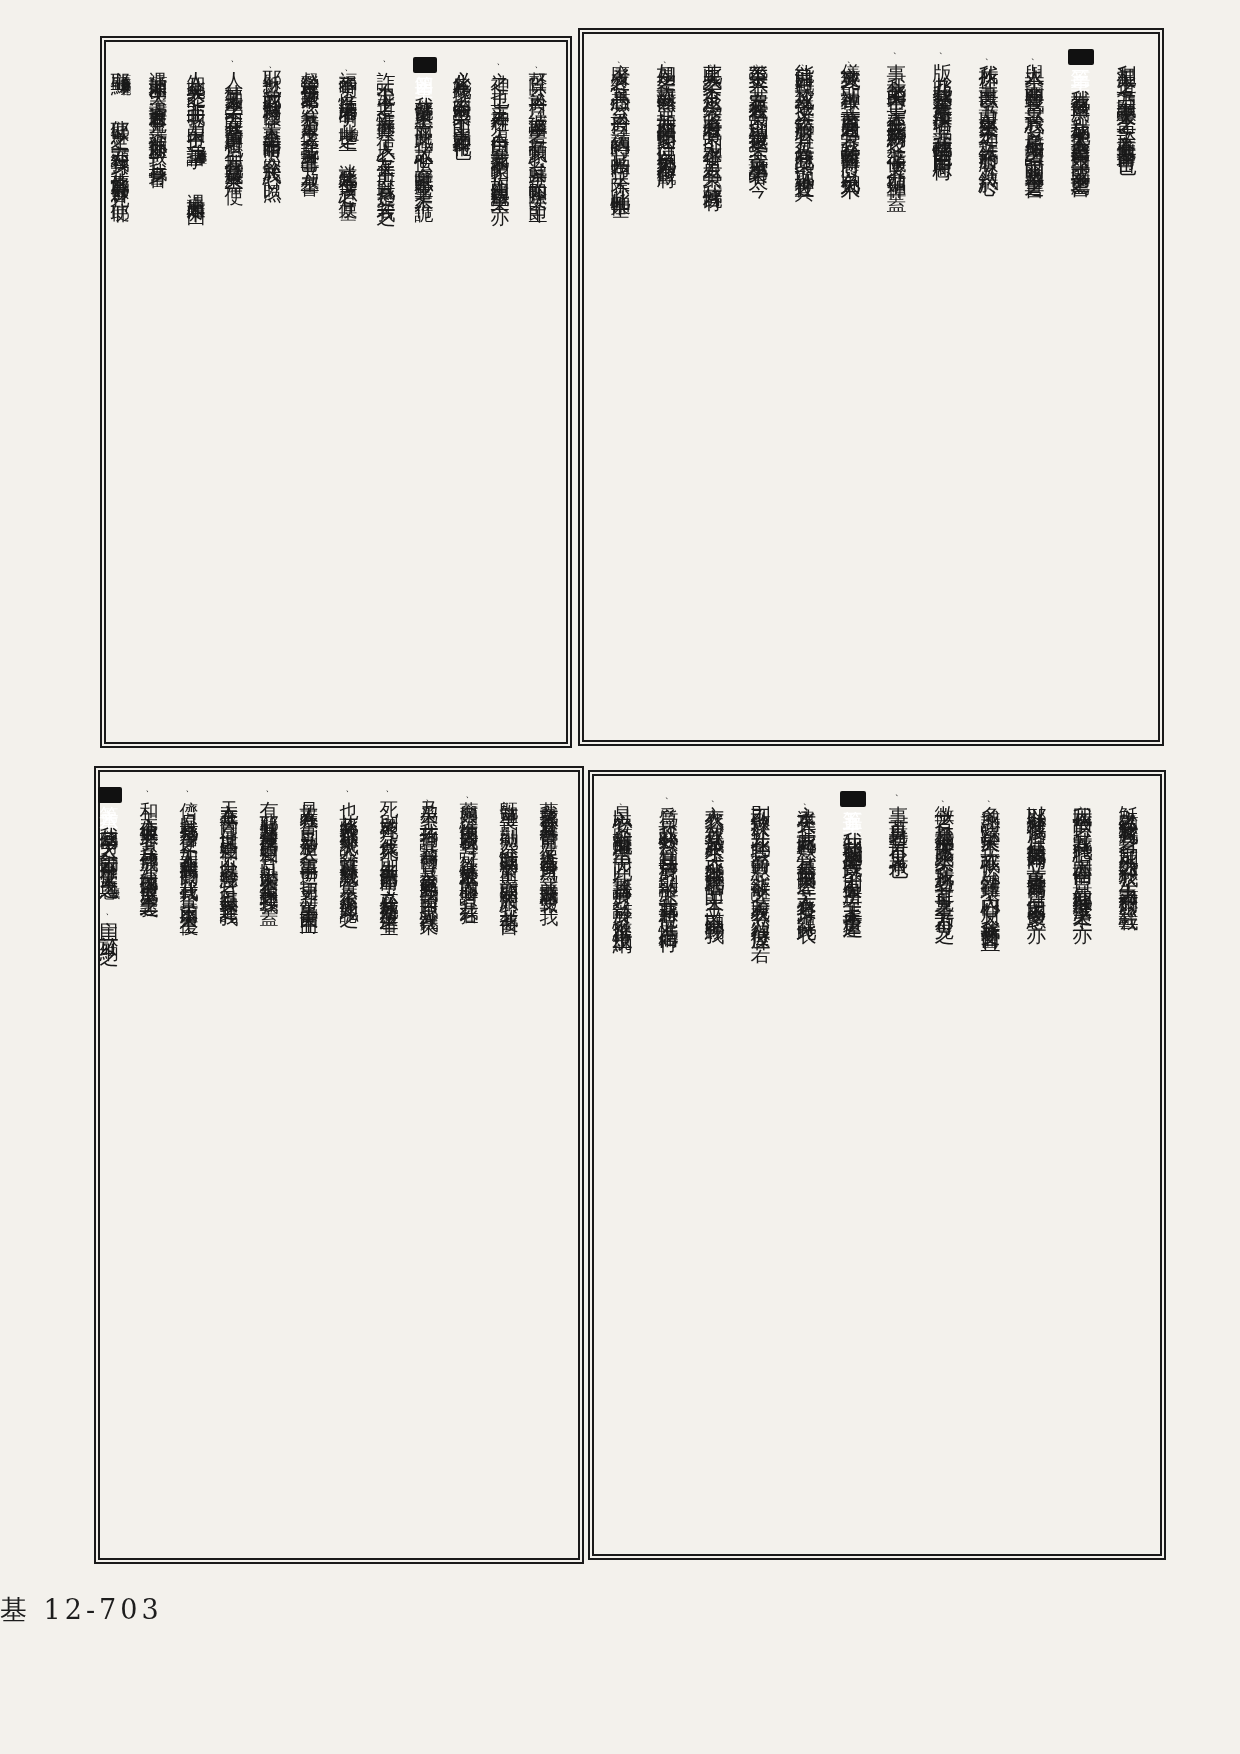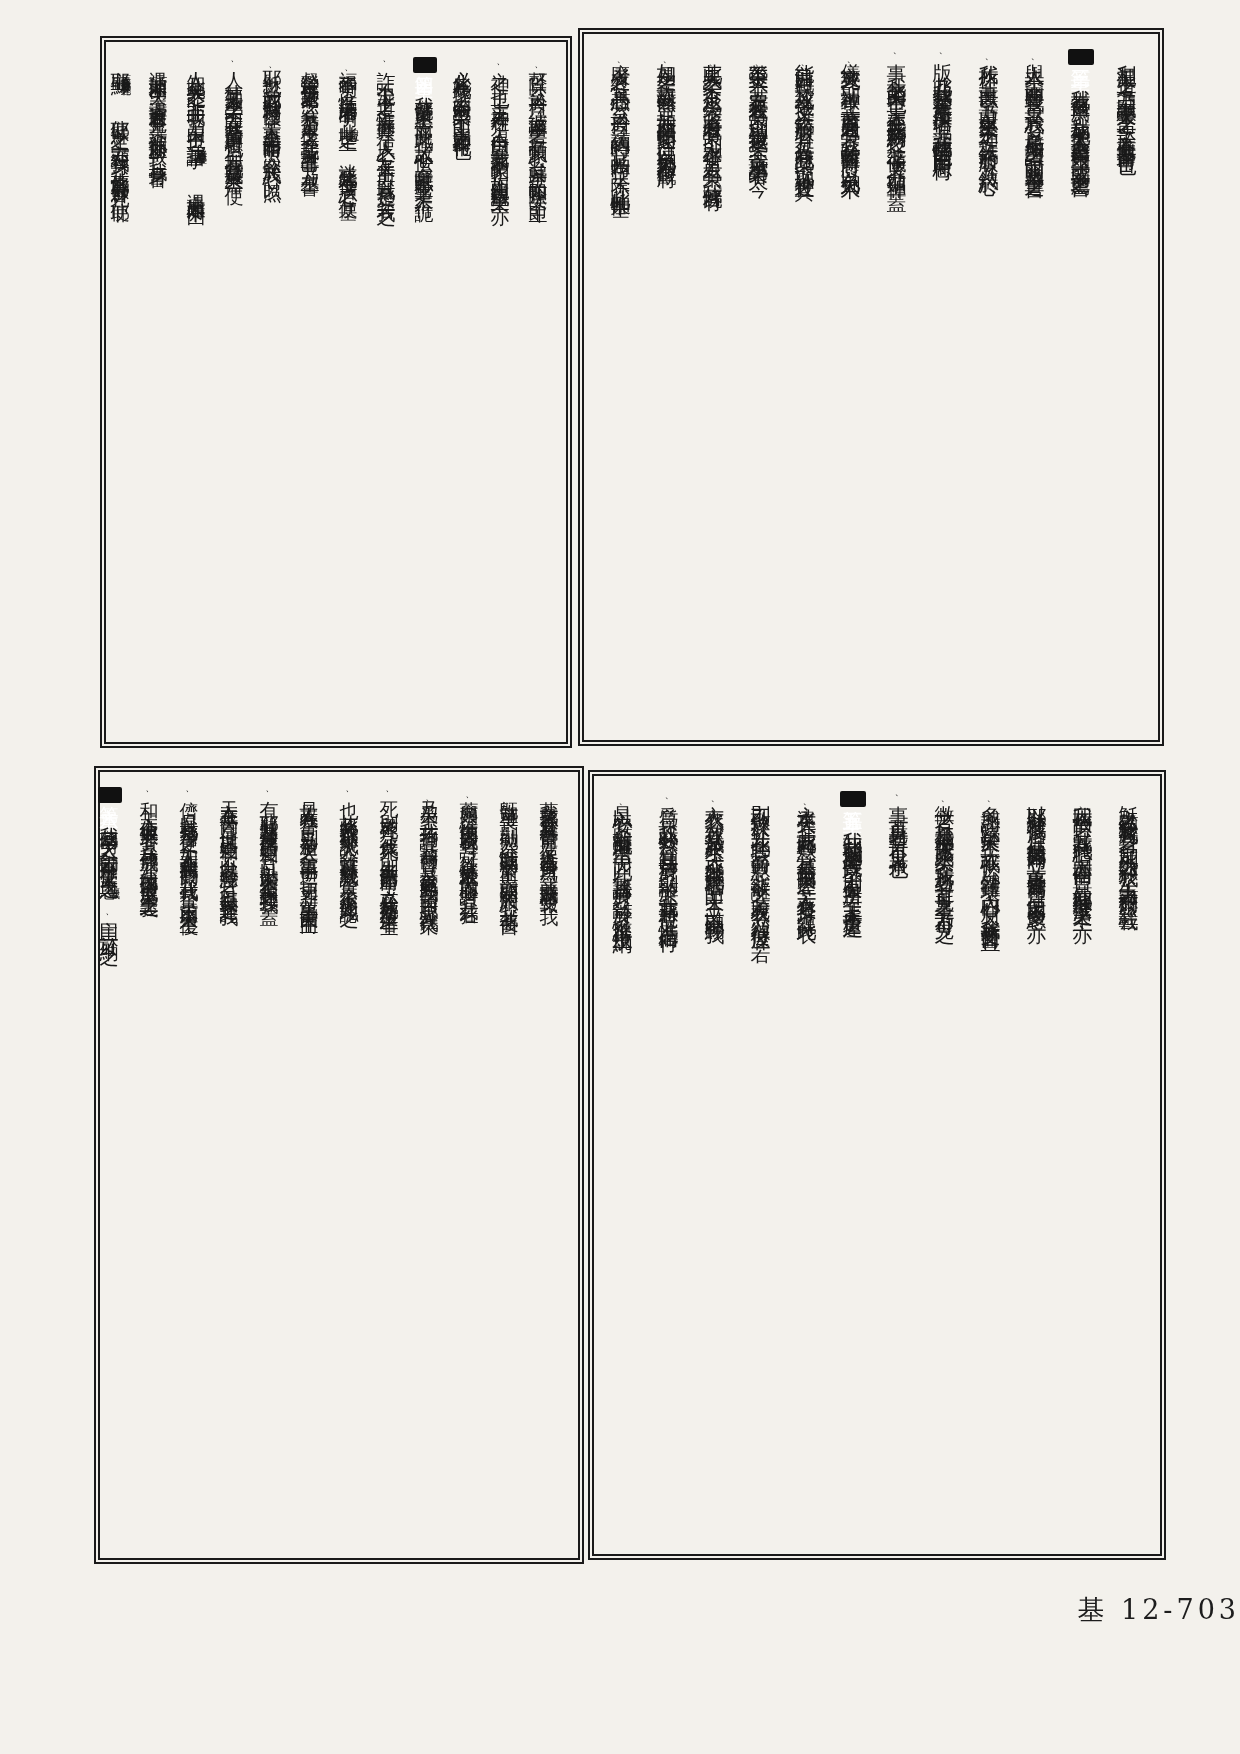--- a/index.html
+++ b/index.html
@@ -9,21 +9,21 @@
        writing-mode:vertical-rl;text-orientation:upright;padding:14px 8px;}
   .box-tl{left:100px;top:36px;width:472px;height:712px;font-size:19px;--pitch:37px;letter-spacing:3px;}
   .box-tr{left:578px;top:28px;width:586px;height:718px;font-size:20px;--pitch:46px;letter-spacing:3px;}
   .box-bl{left:94px;top:766px;width:490px;height:798px;font-size:19px;--pitch:39px;letter-spacing:3px;}
   .box-br{left:588px;top:770px;width:578px;height:790px;font-size:20px;--pitch:45px;letter-spacing:3px;}
   .col{line-height:var(--pitch);}
   .ch{background:#111;color:#fff;letter-spacing:2px;padding:4px 1px 6px;margin:1px 0 8px;border-radius:2px;}
   .pm{font-size:0.5em;letter-spacing:0;}
   .nt{display:inline-block;writing-mode:vertical-rl;text-orientation:upright;
       font-size:10px;line-height:11px;letter-spacing:1px;margin:2px 0;vertical-align:middle;}
-  .footer{position:absolute;left:0;width:100%;top:1592px;text-align:right;
+  .footer{position:absolute;left:0;width:100%;top:1592px;text-align:left;
           font-size:27px;letter-spacing:4px;color:#1d1d1d;}
 </style>
 </head>
 <body>
 
 <div class="page">
   <div class="box box-tl">
       <div class="col">督可除<span class="pm">、</span>至於今日<span class="pm">、</span>彼讀摩西之書<span class="pm">、</span>有帕蒙心<span class="pm">、</span>迨其歸主<span class="pm">、</span>帕即除矣<span class="pm">、</span>主即</div>
       <div class="col">之神<span class="pm">、</span>主也<span class="pm">、</span>主之神所在<span class="pm">、</span>人得自由<span class="pm">、</span>我衆面不蒙帕<span class="pm">、</span>如由鏡得觀主榮<span class="pm">、</span>亦</div>
       <div class="col">必化爲此像<span class="pm">、</span>由榮而愈榮<span class="pm">、</span>即由主之神而化也<span class="pm">、</span></div>

